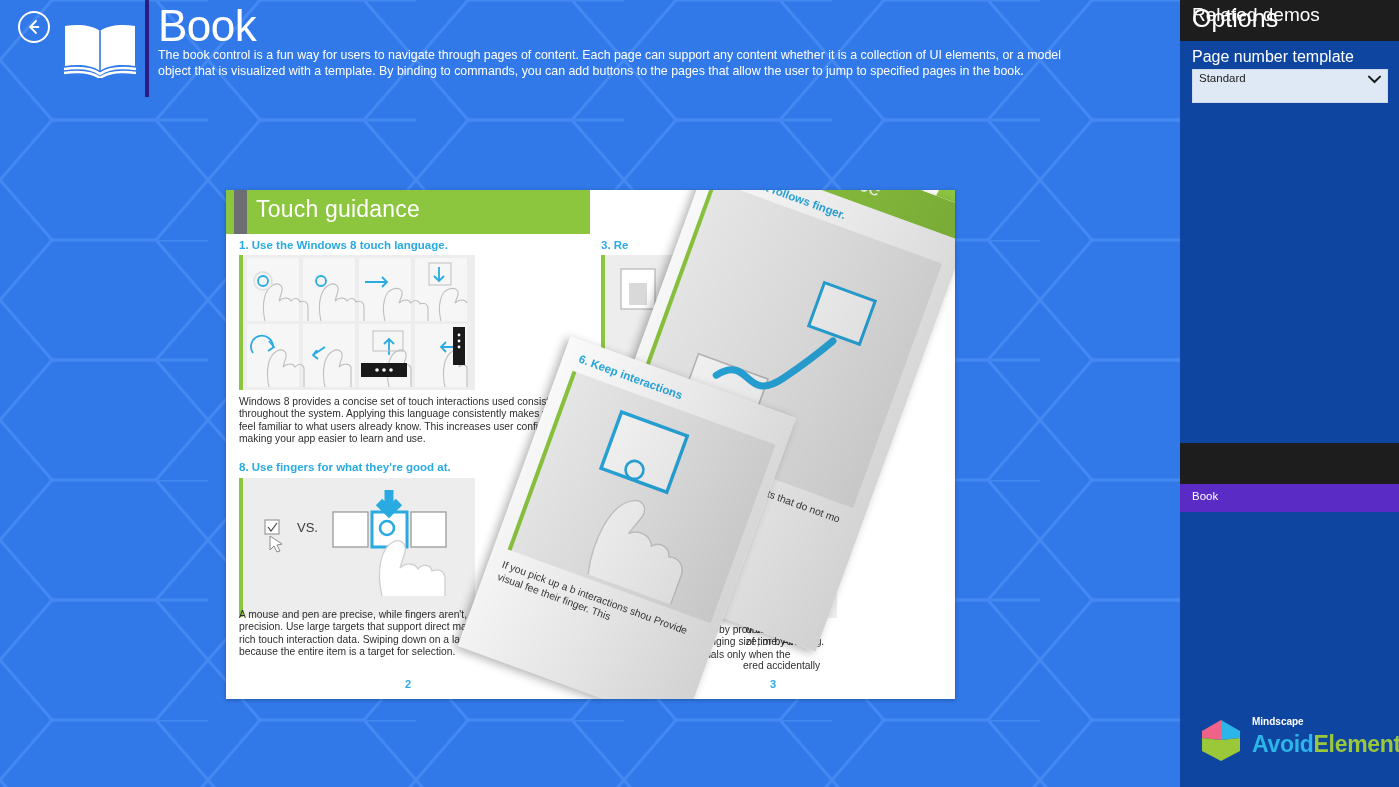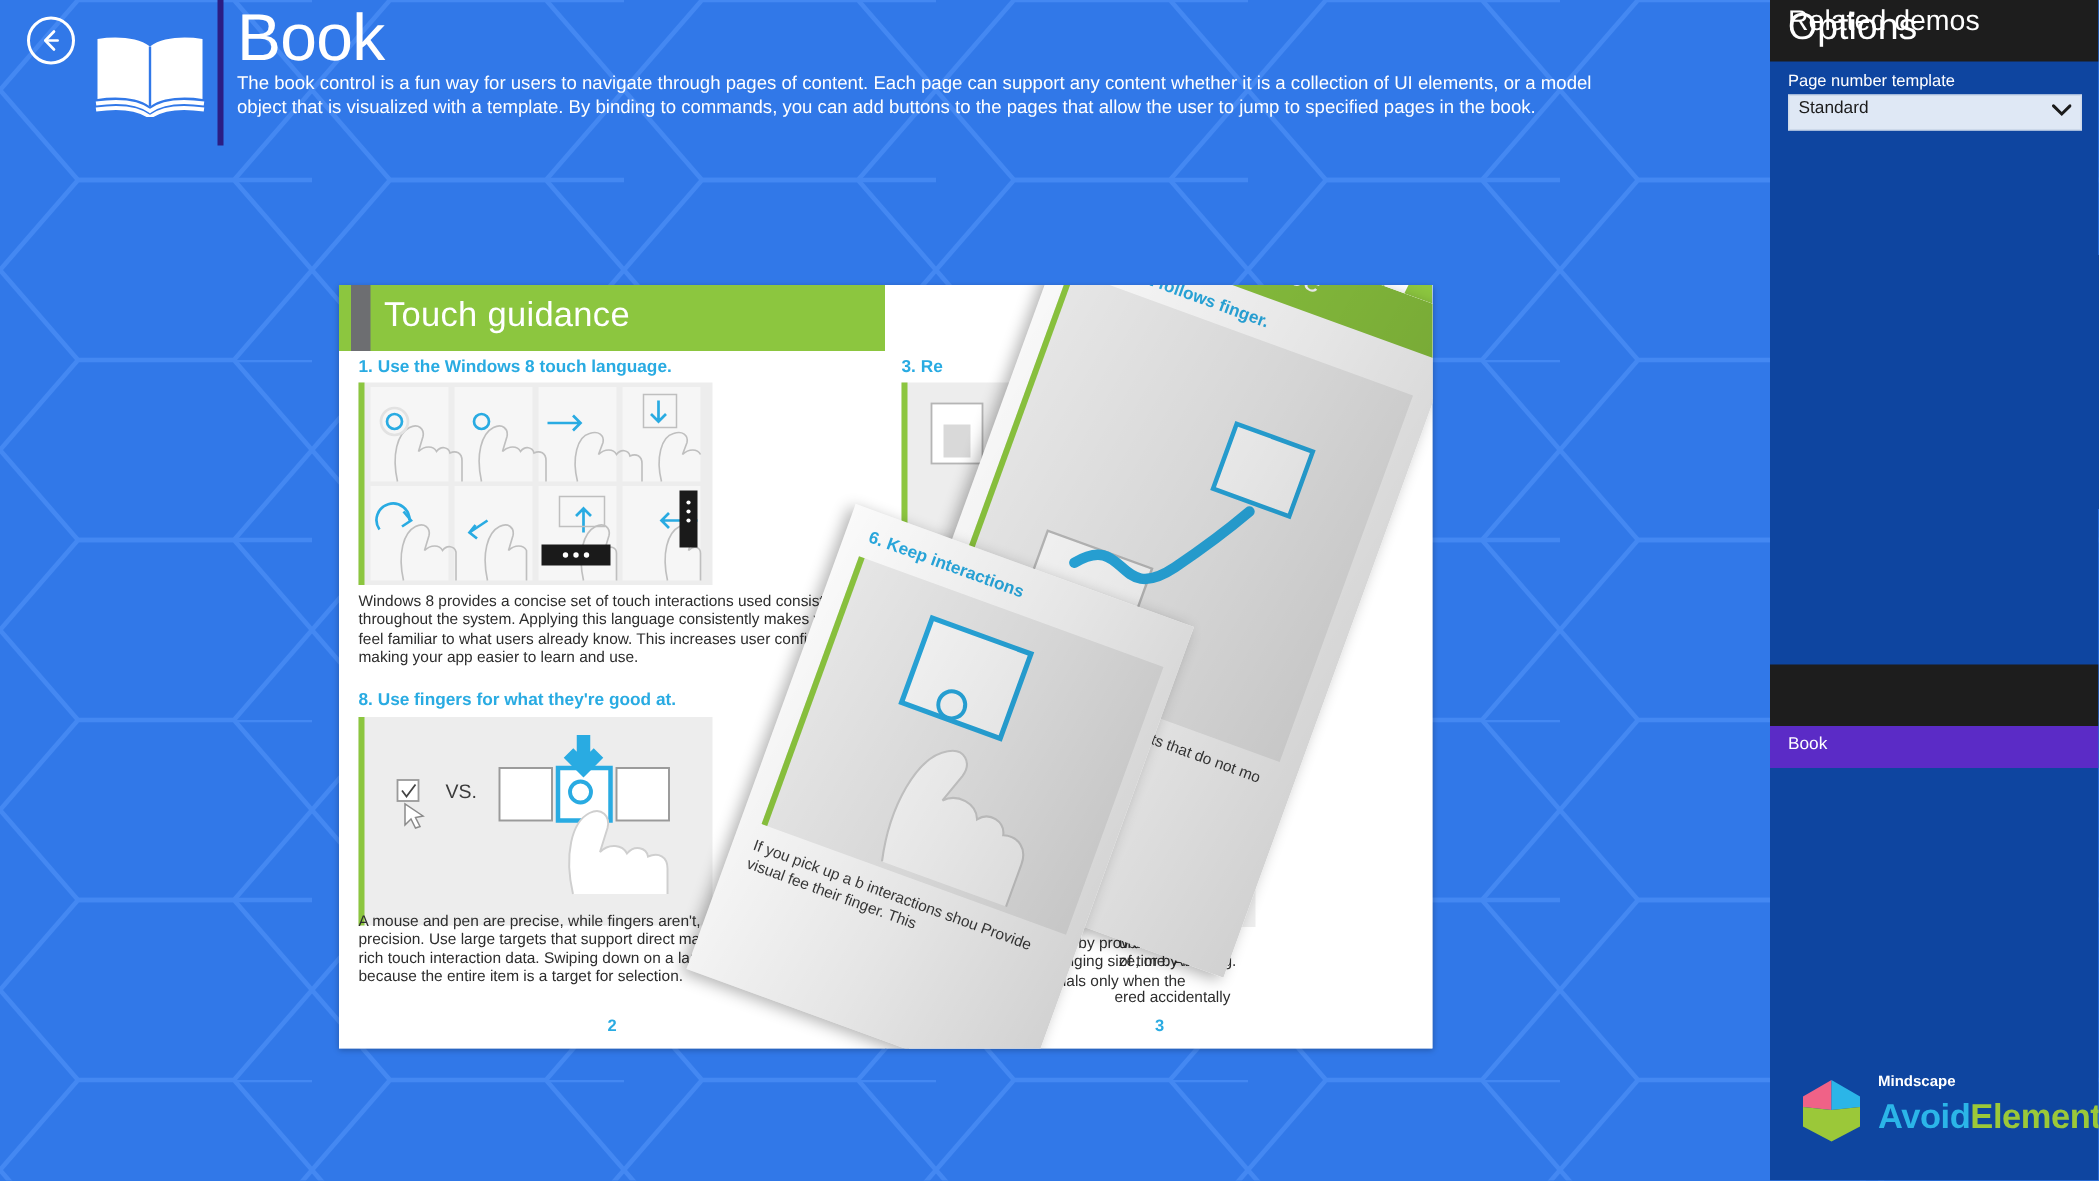--- a/index.html
+++ b/index.html
@@ -34,23 +34,23 @@
   }
   
   .options-panel{
     position:absolute;right:0;top:0;width:219px;height:787px;background:#0e45a0;
   }
   .opt-title-bar{position:absolute;left:0;top:0;width:219px;height:41px;background:#1d1d1d;}
   .opt-title{
     position:absolute;left:12px;top:4px;font-size:25px;font-weight:300;color:#ffffff;
   }
   .opt-field{position:absolute;left:12px;width:196px;}
-  .opt-label{font-size:11px;color:#ffffff;font-weight:400;margin-bottom:3px;display:block;}
+  .opt-label{font-size:16px;color:#ffffff;font-weight:400;margin-bottom:3px;display:block;}
   .opt-select{
-    position:relative;width:196px;height:24px;background:#dfe8f5;border:1px solid #cdd9ea;
+    position:relative;width:196px;height:34px;background:#dfe8f5;border:1px solid #cdd9ea;
     box-sizing:border-box;cursor:pointer;
   }
   .opt-select .val{
     position:absolute;left:6px;top:2px;font-size:11.5px;color:#1b1b1b;
   }
   .opt-select .chev{position:absolute;right:6px;top:5px;}
   .related-bar{position:absolute;left:0;top:443px;width:219px;height:41px;background:#1d1d1d;}
   .related-title{position:absolute;left:12px;top:4px;font-size:19px;font-weight:300;color:#ffffff;text-align:center;}
   .related-item{
     position:absolute;left:0;top:484px;width:219px;height:28px;background:#5b2bc6;cursor:pointer;

